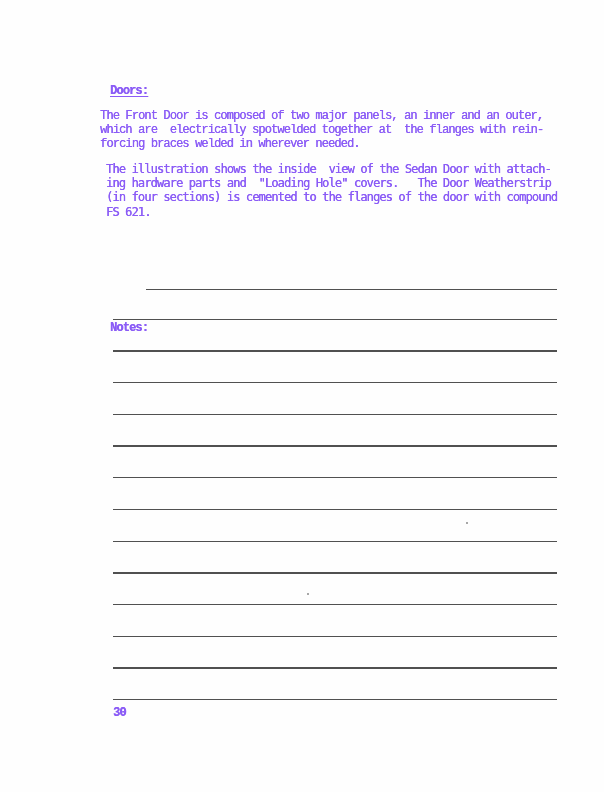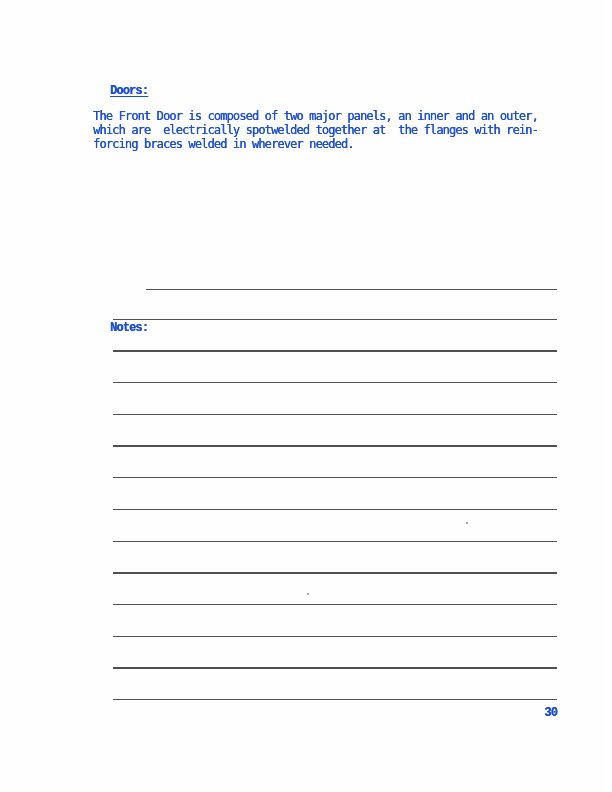--- a/index.html
+++ b/index.html
@@ -6,41 +6,41 @@
     margin: 0;
     padding: 0;
     background: #ffffff;
   }
   .page {
     position: relative;
     width: 604px;
     height: 792px;
     background: #fefefe;
     font-family: "Liberation Mono", "DejaVu Sans Mono", monospace;
-    color: #1d4ed8;
+    color: #8b5cf6;
     overflow: hidden;
   }
   .txt {
     position: absolute;
     margin: 0;
     font-size: 12px;
     line-height: 14.2px;
     letter-spacing: -0.87px;
     white-space: pre;
     text-shadow: 0.3px 0 0 currentColor;
   }
   .heading {
     left: 110px;
     top: 84px;
     text-decoration: underline;
     text-underline-offset: 2px;
     text-decoration-thickness: 1.2px;
     font-weight: 600;
   }
-  .para-1 { left: 93px; top: 109px; }
+  .para-1 { left: 100px; top: 109px; font-family: Liberation Mono, monospace; }
   .para-2 { left: 106px; top: 162px; }
   .para-3 { left: 106px; top: 224px; }
   .notes-label {
     left: 110px;
     top: 277px;
     font-weight: 700;
     margin-top: 44px;
   }
   .rule {
     position: absolute;
@@ -54,21 +54,21 @@
     left: 146px;
     top: 288.5px;
     width: 411px;
     height: 1.4px;
     background: #505050;
   }
   .page-number {
     left: 113px;
     top: 706px;
     width: 444px;
-    text-align: right;
+    text-align: left;
     font-weight: 700;
   }
   .speck {
     position: absolute;
     width: 2px;
     height: 2px;
     border-radius: 50%;
     background: #8a8a8a;
   }
   .speck-1 { left: 466px; top: 522px; }
@@ -78,20 +78,24 @@
 <body>
 
 <div class="page">
 
   <h2 class="txt heading">Doors:</h2>
 
   <pre class="txt para-1">The Front Door is composed of two major panels, an inner and an outer,
 which are  electrically spotwelded together at  the flanges with rein-
 forcing braces welded in wherever needed.</pre>
 
+  <pre class="txt para-2">The illustration shows the inside  view of the Sedan Door with attach-
+ing hardware parts and  "Loading Hole" covers.   The Door Weatherstrip
+(in four sections) is cemented to the flanges of the door with compound
+FS 621.</pre>
 
 
   <span class="txt notes-label">Notes:</span>
 
   <div class="notes-first-rule"></div>
 
   <div>
       <div class="rule" style="top: 318.6px;"></div>
       <div class="rule" style="top: 350.3px;"></div>
       <div class="rule" style="top: 382px;"></div>

